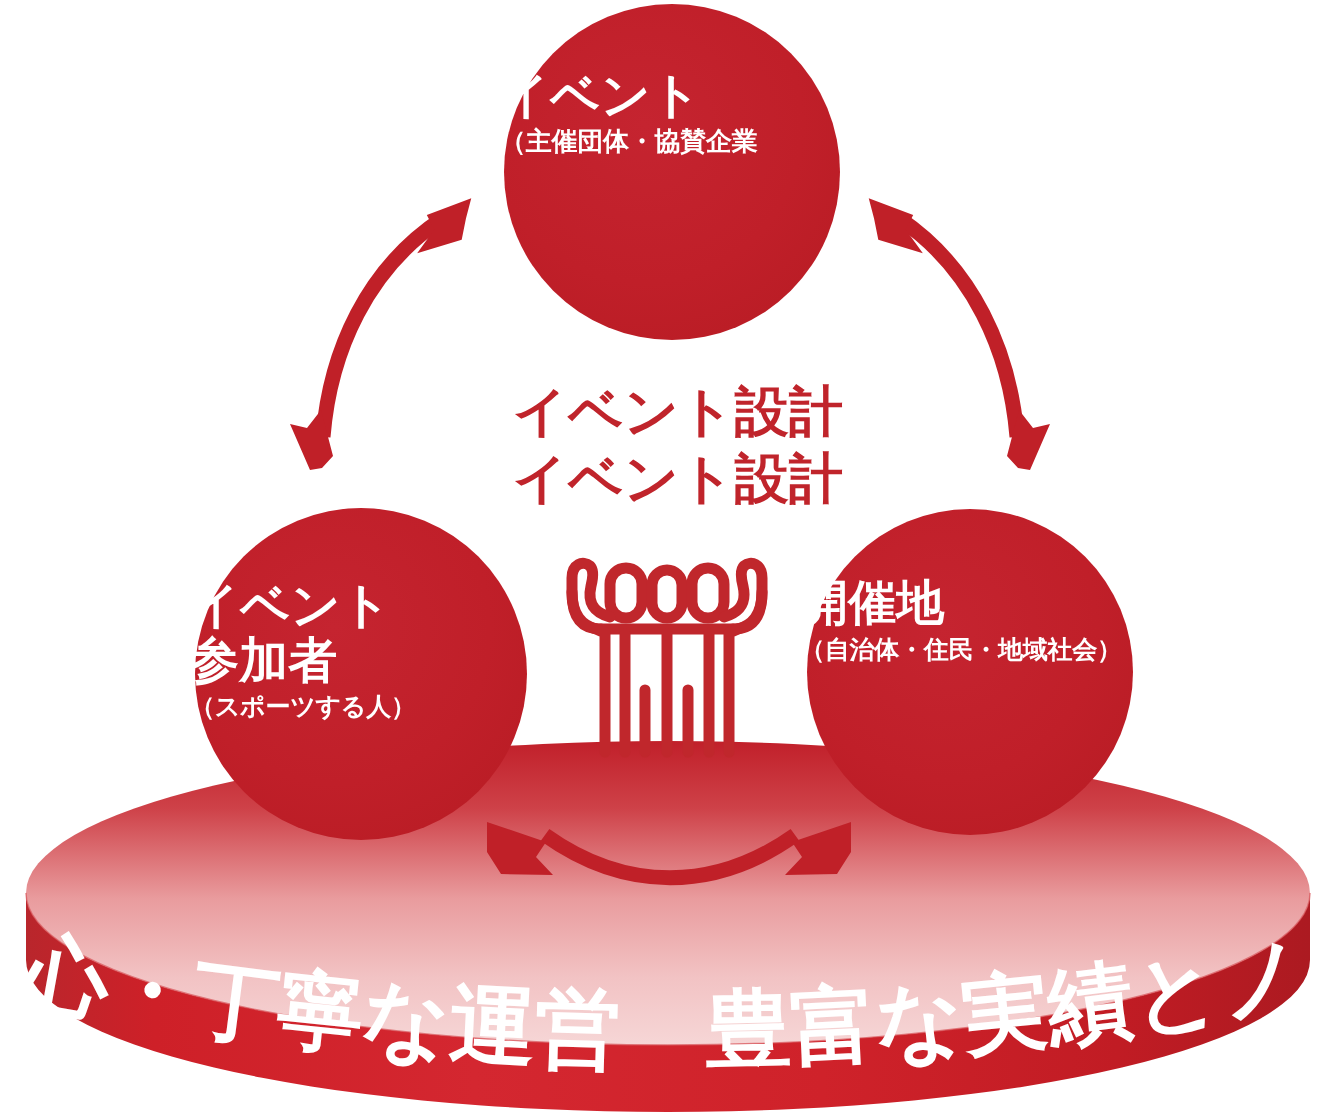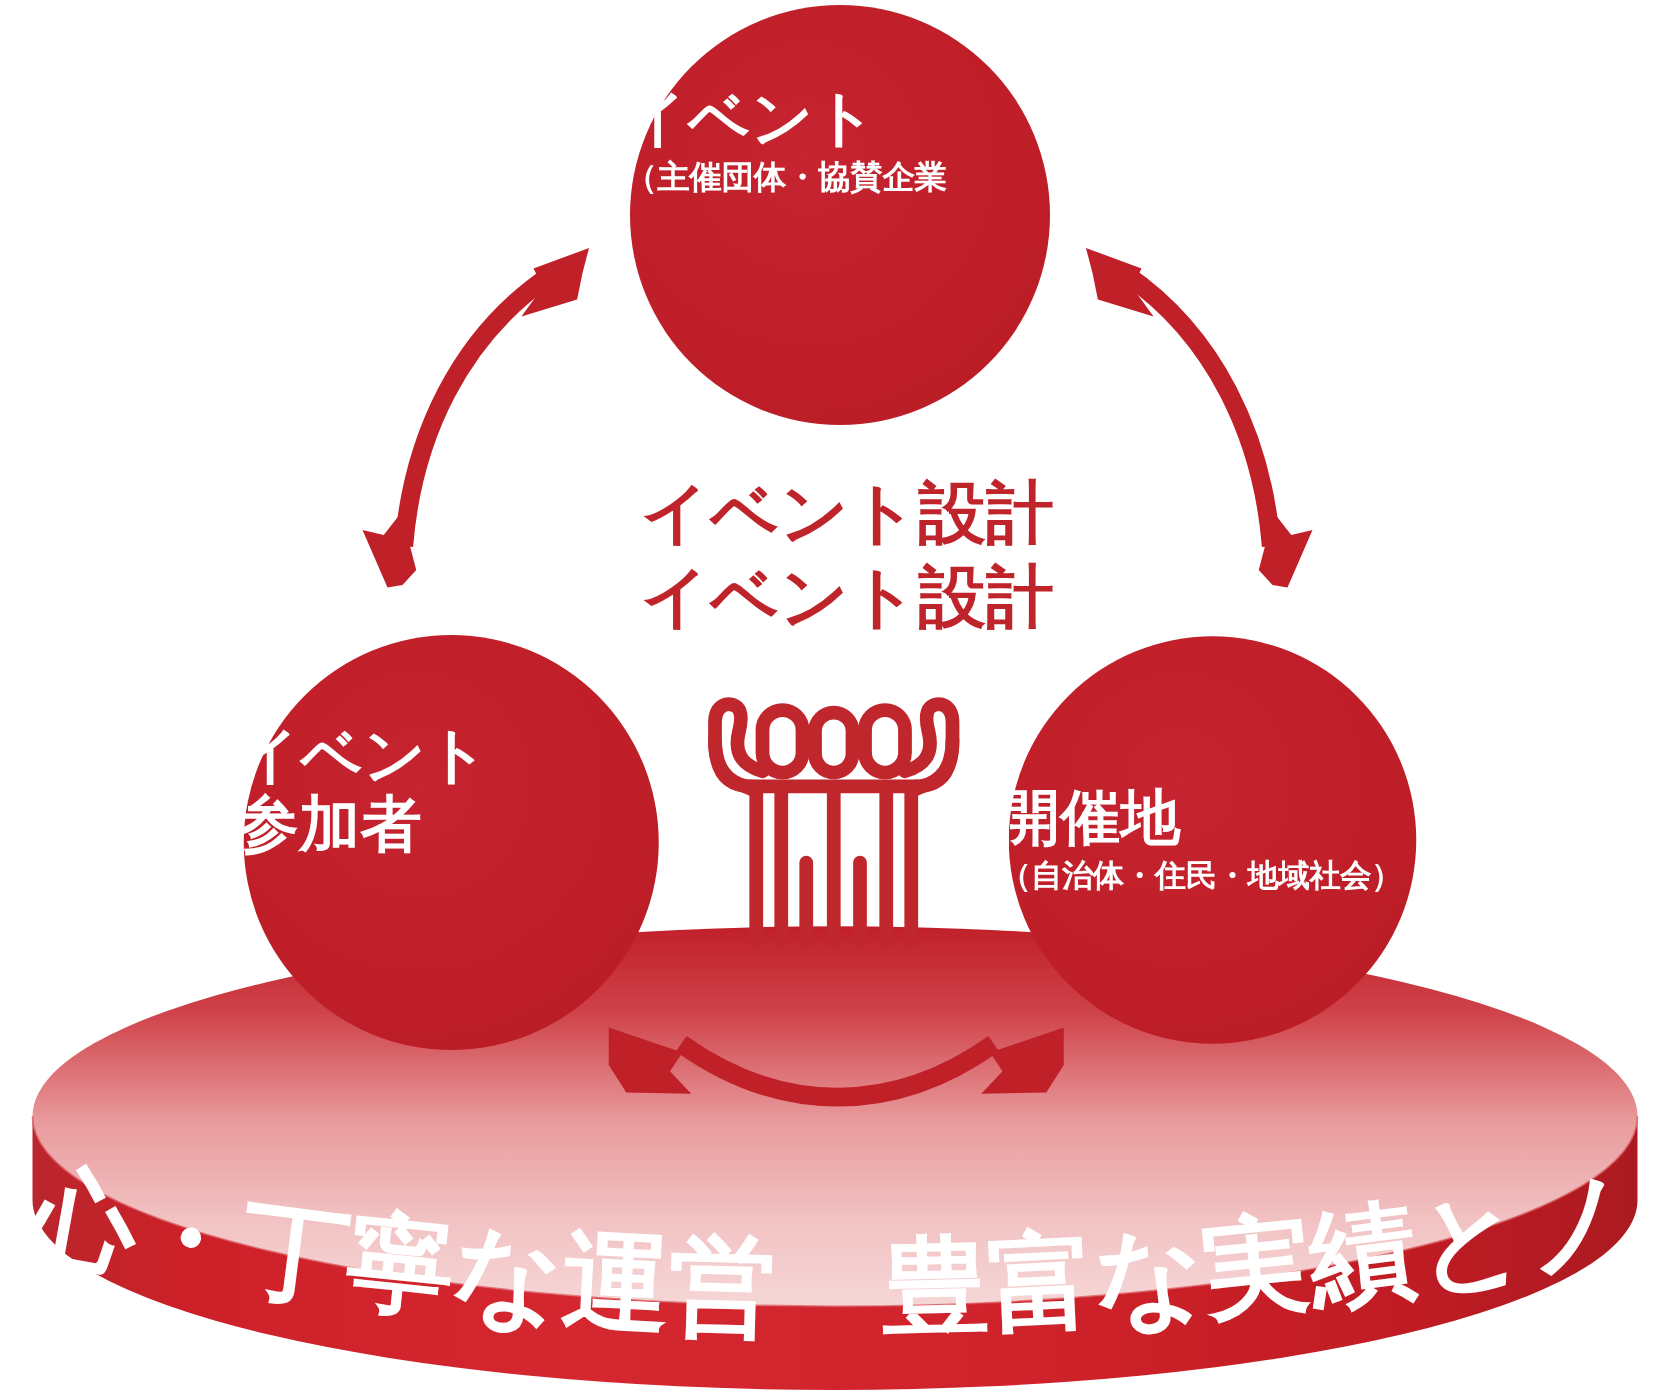--- a/index.html
+++ b/index.html
@@ -55,21 +55,21 @@
   
   #label-participant {
     left: 190px;
     top: 578px;
     width: 340px;
   }
   #label-participant .c-sub { font-size: 25px; }
   
   #label-venue {
     left: 800px;
-    top: 628px;
+    top: 576px;
     width: 340px;
   }
   #label-venue .c-main { font-size: 48px; }
   #label-venue .c-sub { font-size: 25px; margin-top: 4px; }
 
   
   #center-title {
     position: absolute;
     left: 468px;
     top: 378px;
@@ -196,20 +196,21 @@
   </svg>
 
   <div class="circle-label" id="label-organizer">
     <span class="c-main">イベント</span>
     <span class="c-sub">（主催団体・協賛企業</span>
   </div>
 
   <div class="circle-label" id="label-participant">
     <span class="c-main">イベント</span>
     <span class="c-main">参加者</span>
+    <span class="c-sub">（スポーツする人）</span>
   </div>
 
   <div class="circle-label" id="label-venue">
     <span class="c-main">開催地</span>
     <span class="c-sub">（自治体・住民・地域社会）</span>
   </div>
 
   <div id="center-title">
     <span>イベント設計</span>
     <span>イベント設計</span>

